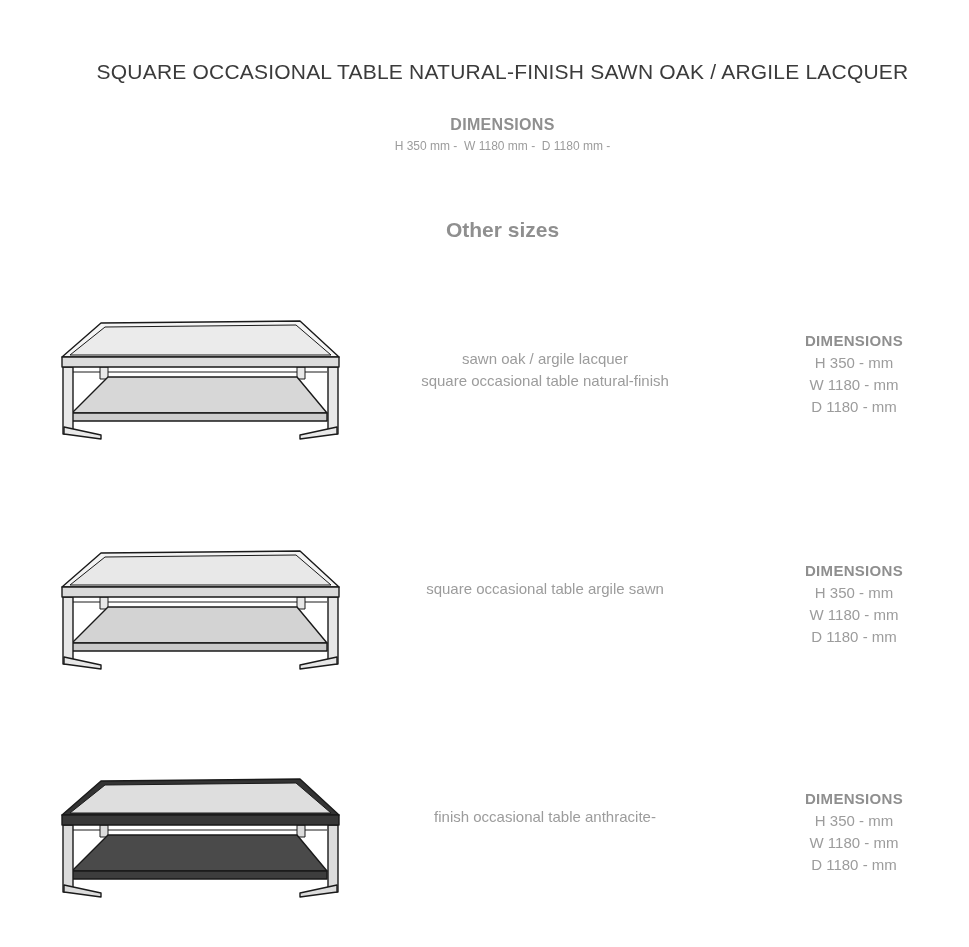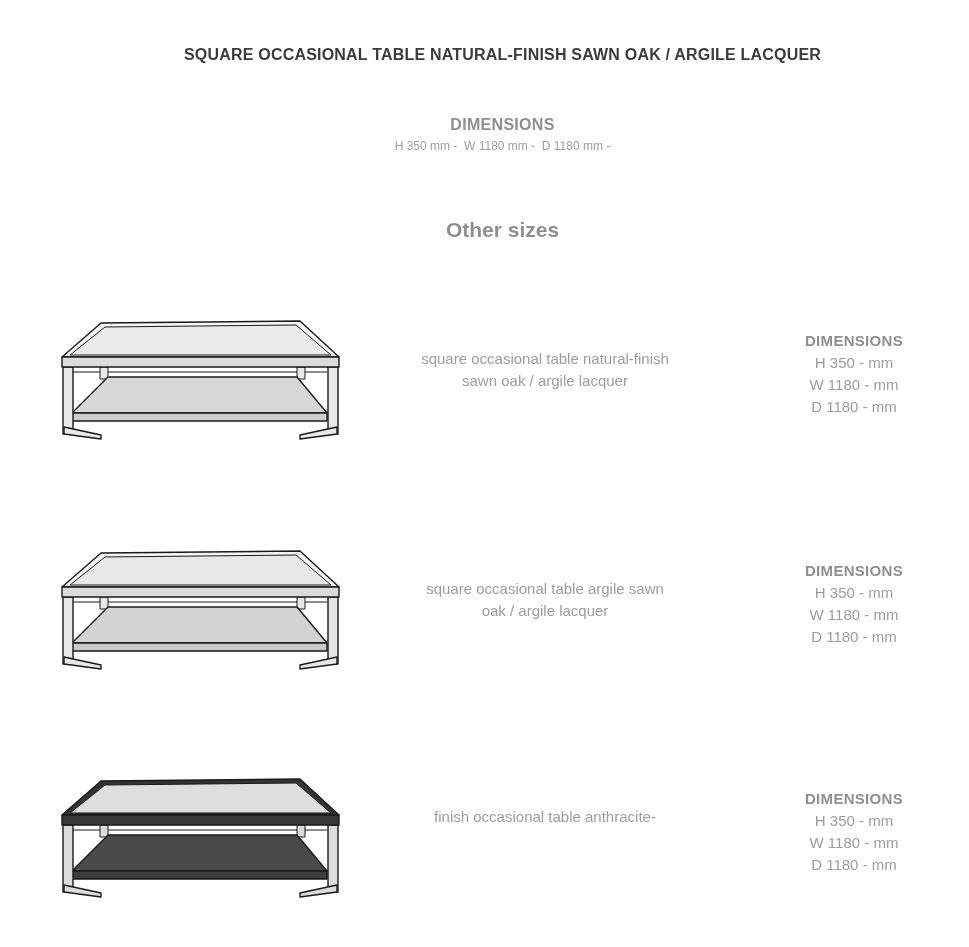--- a/index.html
+++ b/index.html
@@ -16,23 +16,23 @@
     overflow: hidden;
   }
   .center-col {
     position: absolute;
     left: 36px;
     right: 0;
     text-align: center;
     white-space: pre-wrap;
   }
   .title {
-    top: 46px;
-    font-size: 16px;
-    font-weight: bold;
+    top: 60px;
+    font-size: 21px;
+    font-weight: normal;
     color: var(--title-color, #3b3b3b);
     letter-spacing: 0.2px;
   }
   .dims-heading {
     top: 116px;
     font-size: 16px;
     font-weight: bold;
     color: var(--heading-gray, #8f8f8f);
     letter-spacing: 0.3px;
   }
@@ -114,22 +114,22 @@
       <polygon class="ln" points="17,98 272,98 272,106 17,106" fill="#cdcdcd"></polygon>
       <polygon class="ln" points="8,52 18,52 18,119 8,119" fill="#e9e9e9"></polygon>
       <polygon class="ln" points="273,52 283,52 283,119 273,119" fill="#e9e9e9"></polygon>
       <polygon class="ln" points="9,112 46,120 46,124 9,119" fill="#e9e9e9"></polygon>
       <polygon class="ln" points="282,112 245,120 245,124 282,119" fill="#e9e9e9"></polygon>
       <polygon class="ln" points="7,42 46,8 245,6 284,42" fill="#f5f5f5"></polygon>
       <polygon class="ln-thin" points="15,40 50,12 241,10 276,40" fill="#ebebeb"></polygon>
       <polygon class="ln" points="7,42 284,42 284,52 7,52" fill="#dcdcdc"></polygon>
     </svg>
     <div class="desc">
+      <div>sawn oak / argile lacquer</div>
       <div>square occasional table natural-finish</div>
-      <div>sawn oak / argile lacquer</div>
     </div>
     <div class="dims">
       <div class="dims-title">DIMENSIONS</div>
       <div>H 350 - mm</div>
       <div>W 1180 - mm</div>
       <div>D 1180 - mm</div>
     </div>
   </div>
 
   <div class="variant-row" style="top:545px">
@@ -142,21 +142,20 @@
       <polygon class="ln" points="8,52 18,52 18,119 8,119" fill="#e7e7e7"></polygon>
       <polygon class="ln" points="273,52 283,52 283,119 273,119" fill="#e7e7e7"></polygon>
       <polygon class="ln" points="9,112 46,120 46,124 9,119" fill="#e7e7e7"></polygon>
       <polygon class="ln" points="282,112 245,120 245,124 282,119" fill="#e7e7e7"></polygon>
       <polygon class="ln" points="7,42 46,8 245,6 284,42" fill="#f3f3f3"></polygon>
       <polygon class="ln-thin" points="15,40 50,12 241,10 276,40" fill="#e8e8e8"></polygon>
       <polygon class="ln" points="7,42 284,42 284,52 7,52" fill="#dadada"></polygon>
     </svg>
     <div class="desc">
       <div>square occasional table argile sawn</div>
-      <div>oak / argile lacquer</div>
     </div>
     <div class="dims">
       <div class="dims-title">DIMENSIONS</div>
       <div>H 350 - mm</div>
       <div>W 1180 - mm</div>
       <div>D 1180 - mm</div>
     </div>
   </div>
 
   <div class="variant-row" style="top:773px">

